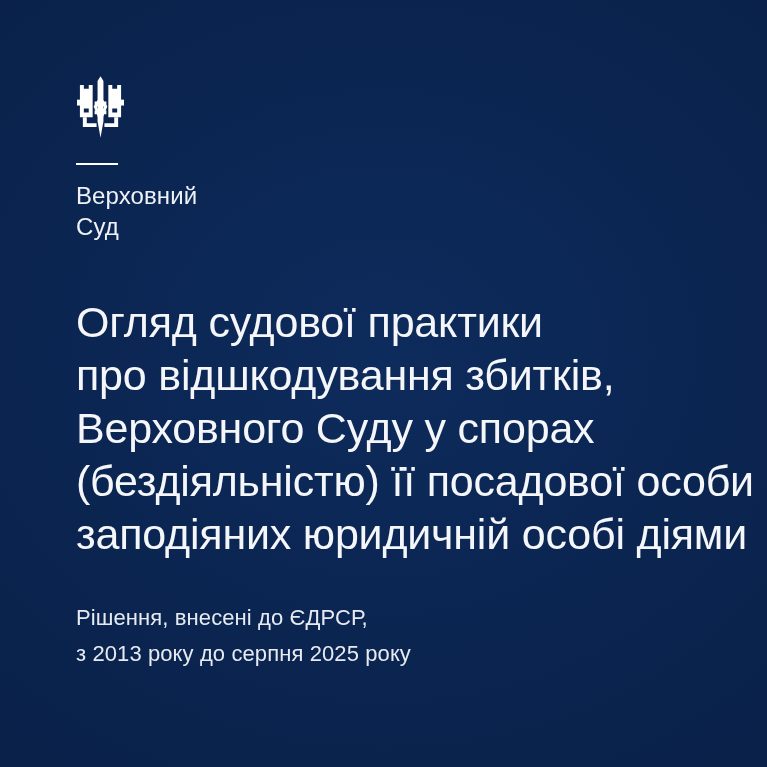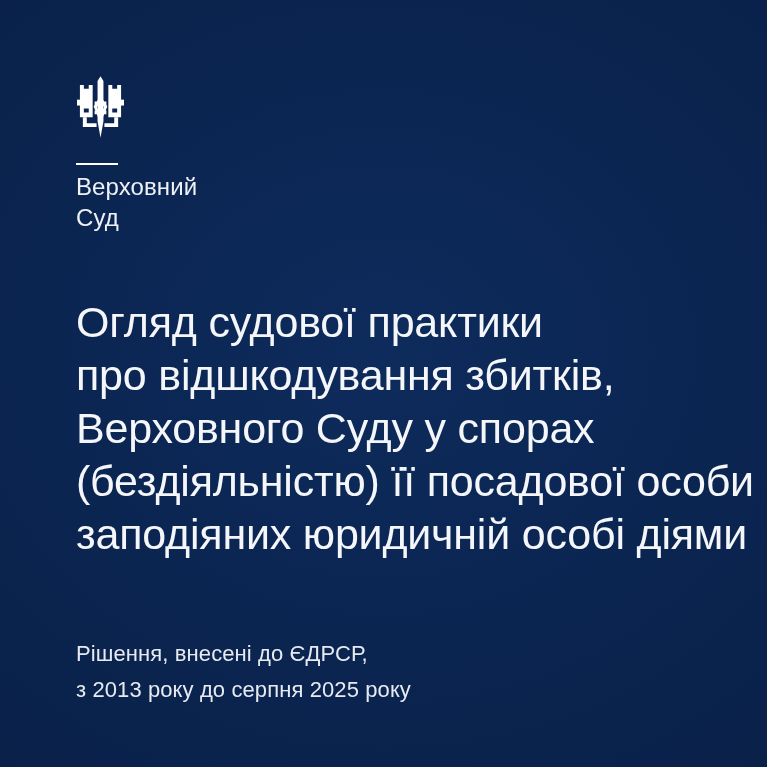--- a/index.html
+++ b/index.html
@@ -44,21 +44,21 @@
   }
 
   .brand-rule {
     margin-top: 25px;
     width: 42px;
     height: 2px;
     background: #ffffff;
   }
 
   .brand-name {
-    margin-top: 6px;
+    margin-top: 15px;
     font-size: 24px;
     line-height: 31px;
     font-weight: 400;
     letter-spacing: 0.1px;
     color: #eef1f5;
     white-space: pre-line;
   }
 
   
   .title-block {
@@ -74,21 +74,21 @@
     font-weight: 400;
     letter-spacing: -0.2px;
     color: #f4f6f9;
     white-space: nowrap;
   }
 
   
   .note-block {
     position: absolute;
     left: 76px;
-    top: 636px;
+    top: 600px;
     width: 560px;
   }
 
   .note-line {
     font-size: 22px;
     line-height: 36px;
     font-weight: 400;
     letter-spacing: 0.1px;
     color: #e7ebf1;
     white-space: nowrap;

